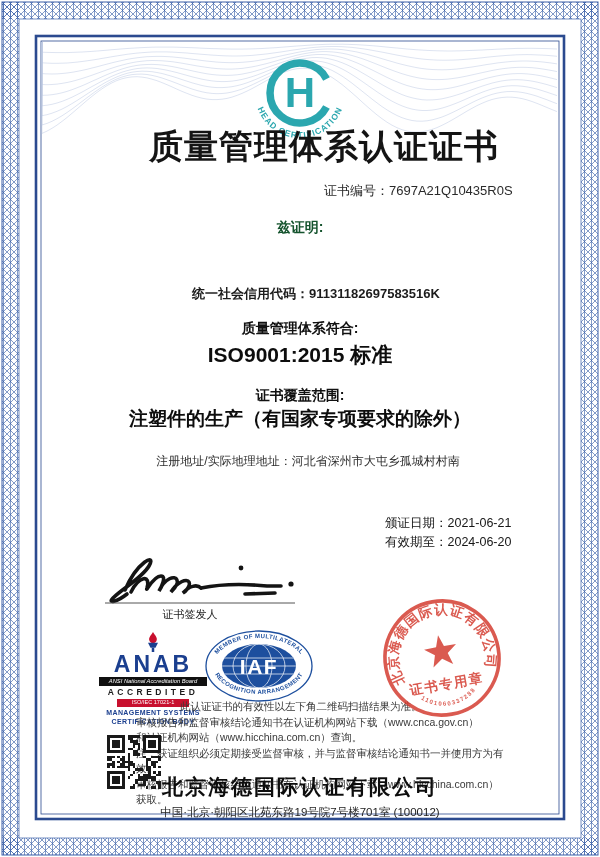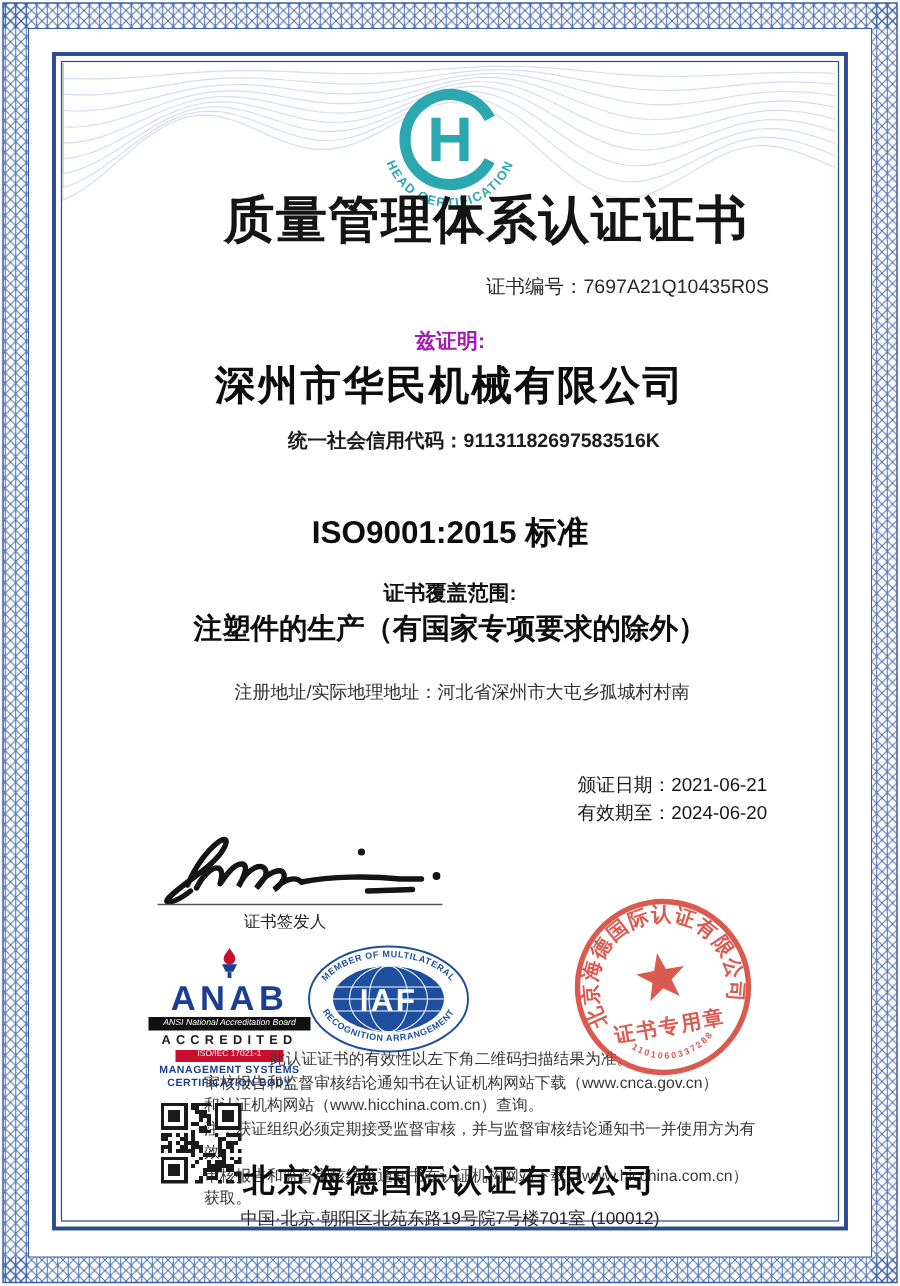--- a/index.html
+++ b/index.html
@@ -4,21 +4,21 @@
 <style>
   html,body{margin:0;padding:0;background:#ffffff;}
   body{font-family:"Liberation Sans","DejaVu Sans",sans-serif;}
   .page{position:relative;width:600px;height:857px;background:#fff;overflow:hidden;}
   .abs{position:absolute;}
   .bg{position:absolute;left:0;top:0;z-index:0;}
   .center{left:0;right:0;text-align:center;}
   .logo-wrap{left:248px;top:46px;z-index:2;}
   .title{top:124px;font-size:34px;font-weight:bold;letter-spacing:1px;color:#141414;margin:0;z-index:2;padding-left:48px;}
   .certno{top:182px;left:324px;font-size:13px;color:#2a2a2a;z-index:2;}
-  .certify{top:219px;font-size:14px;font-weight:bold;color:#a21caf;z-index:2;}
+  .certify{top:219px;font-size:14px;font-weight:bold;color:#14532d;z-index:2;}
   .company{top:239px;font-size:27px;font-weight:bold;letter-spacing:1.5px;color:#0d0d0d;z-index:2;}
   .credit{top:285px;font-size:13px;font-weight:bold;color:#1c1c1c;z-index:2;padding-left:32px;}
   .system-label{top:320px;font-size:14px;font-weight:bold;color:#111;z-index:2;}
   .standard{top:341px;font-size:21px;font-weight:bold;color:#0d0d0d;z-index:2;}
   .scope-label{top:387px;font-size:14px;font-weight:bold;color:#111;z-index:2;}
   .scope{top:406px;font-size:19px;font-weight:bold;color:#0d0d0d;z-index:2;}
   .addr{top:453px;font-size:12px;color:#2e2e2e;z-index:2;padding-left:16px;}
   .dates{left:385px;top:514px;font-size:12.5px;font-weight:normal;color:#161616;line-height:19px;z-index:2;}
   .sig{left:95px;top:550px;z-index:2;}
   .sig-label{left:120px;top:607px;width:140px;text-align:center;font-size:11px;color:#222;z-index:2;}
@@ -83,25 +83,25 @@
     </svg>
   </div>
 
   <h1 class="abs center title">质量管理体系认证证书</h1>
 
   <div class="abs certno">
     <span>证书编号：</span><span>7697A21Q10435R0S</span>
   </div>
 
   <div class="abs center certify">兹证明:</div>
-  <div class="abs center company">深州市华民机械有限公司</div>
   <div class="abs center credit">
     <span>统一社会信用代码：</span><span>91131182697583516K</span>
   </div>
 
+  <div class="abs center system-label">质量管理体系符合:</div>
   <div class="abs center standard">ISO9001:2015 标准</div>
 
   <div class="abs center scope-label">证书覆盖范围:</div>
   <div class="abs center scope">注塑件的生产（有国家专项要求的除外）</div>
 
   <div class="abs center addr">
     <span>注册地址/实际地理地址：</span><span>河北省深州市大屯乡孤城村村南</span>
   </div>
 
   <div class="abs dates">

